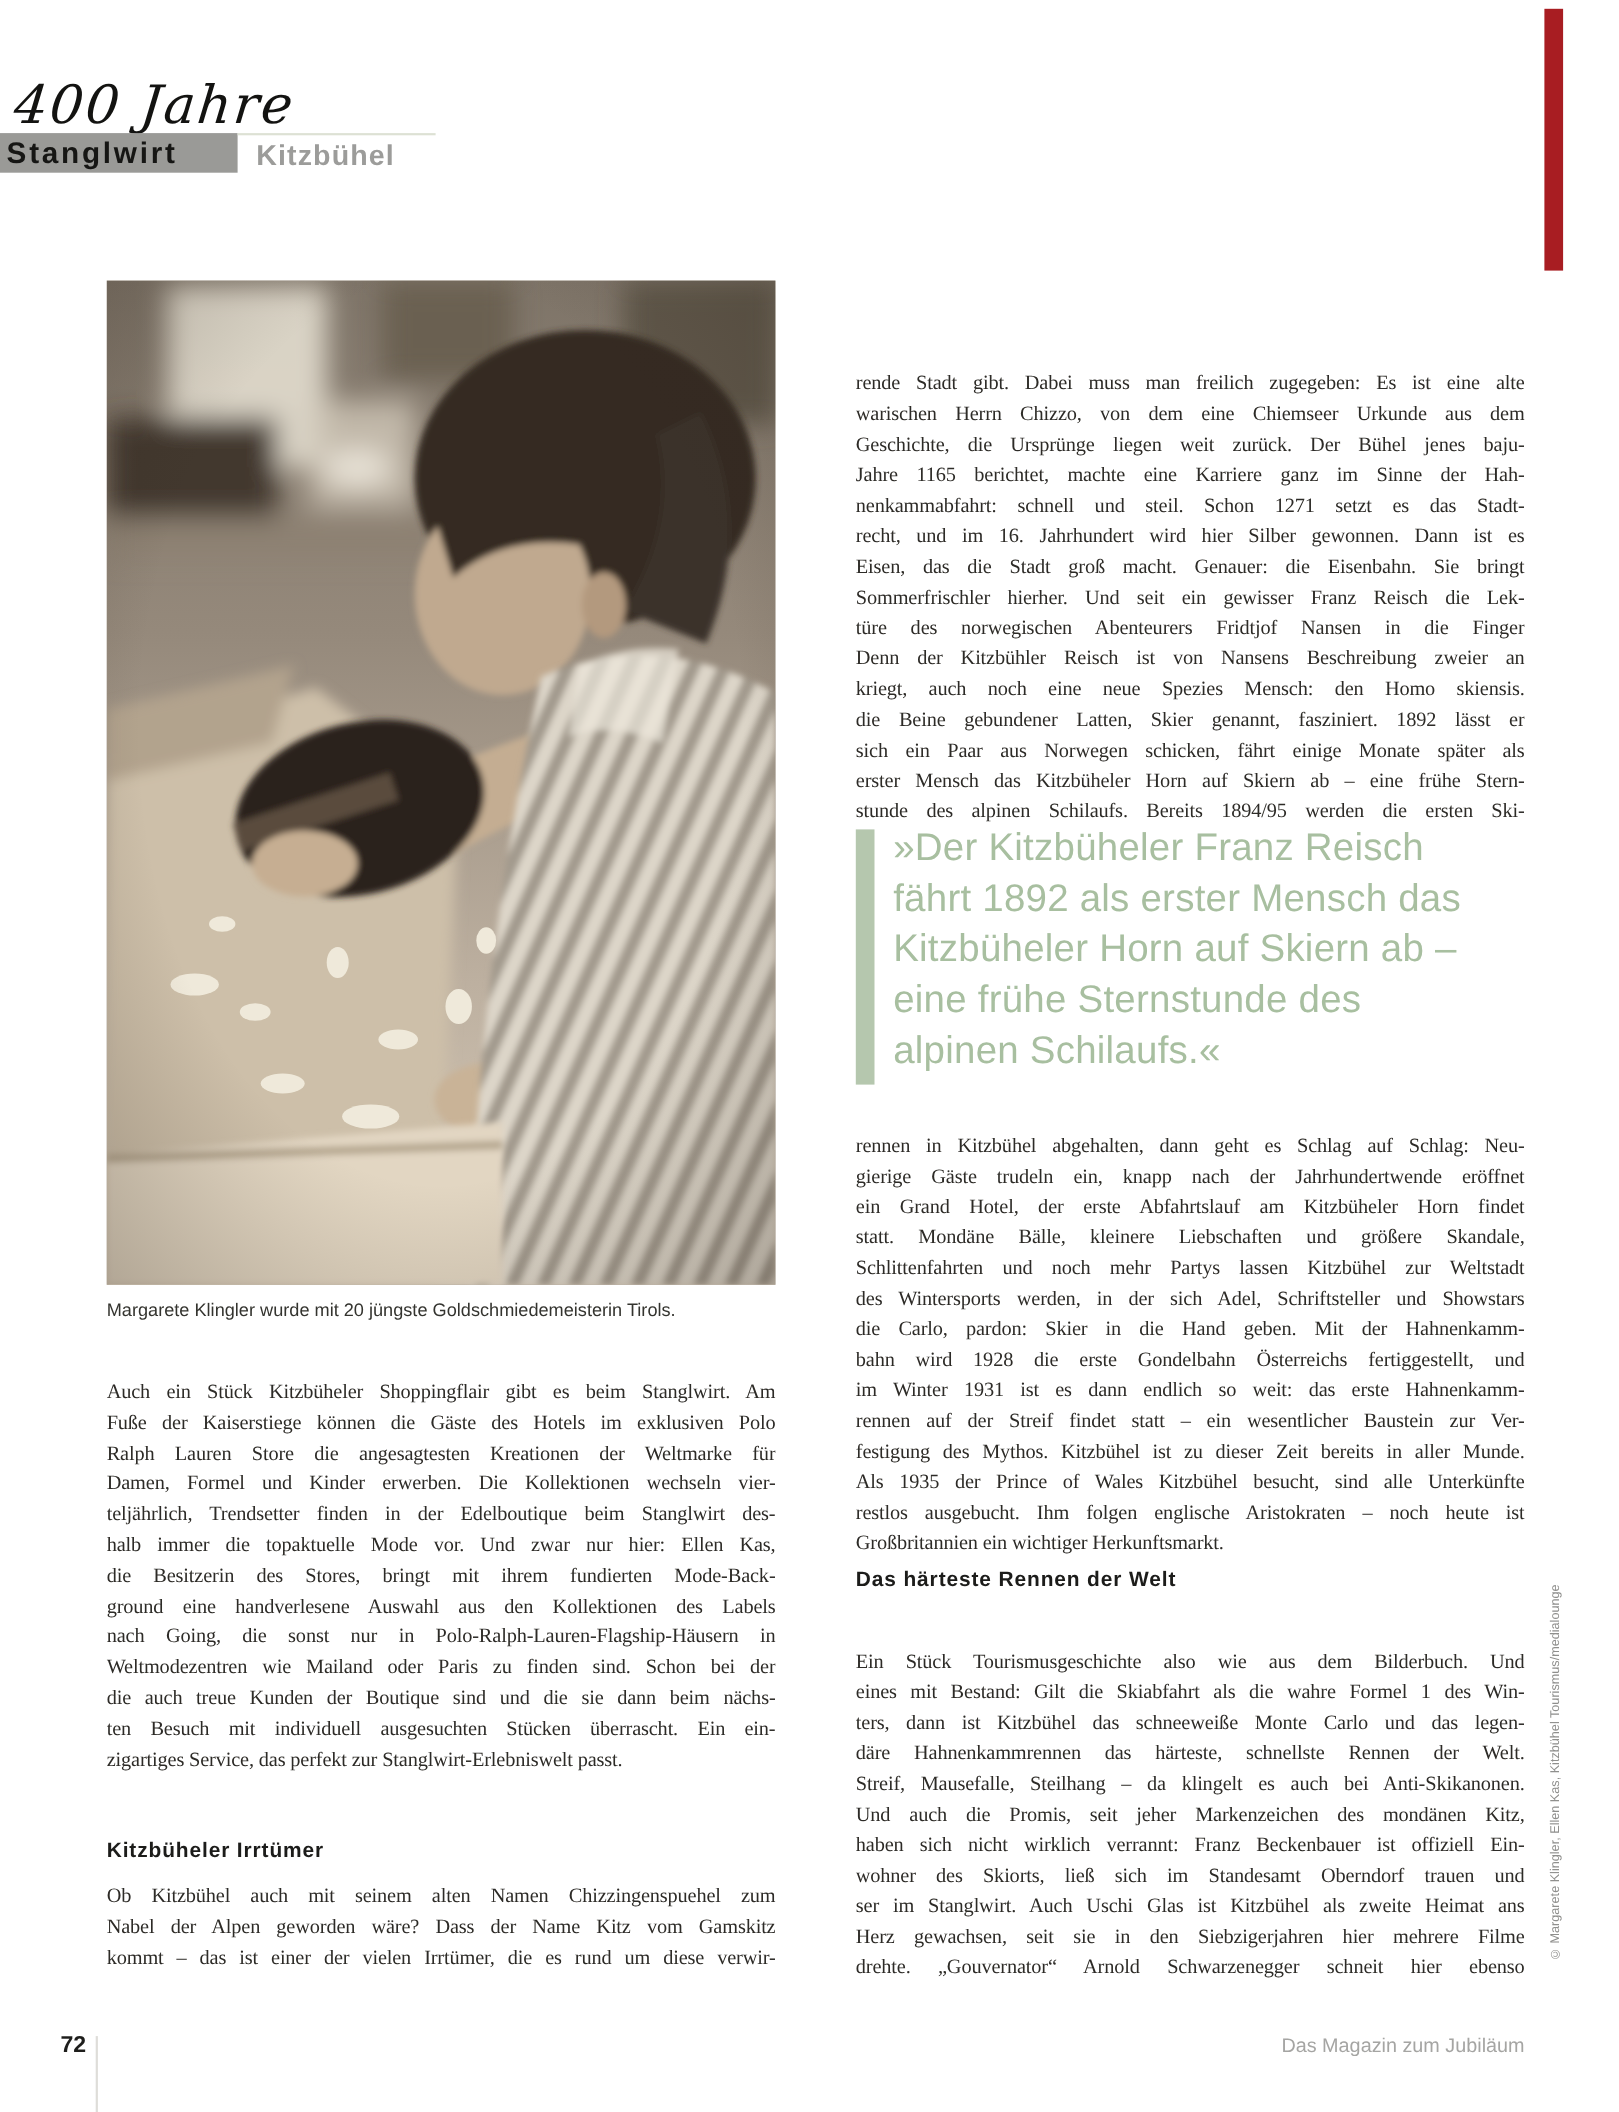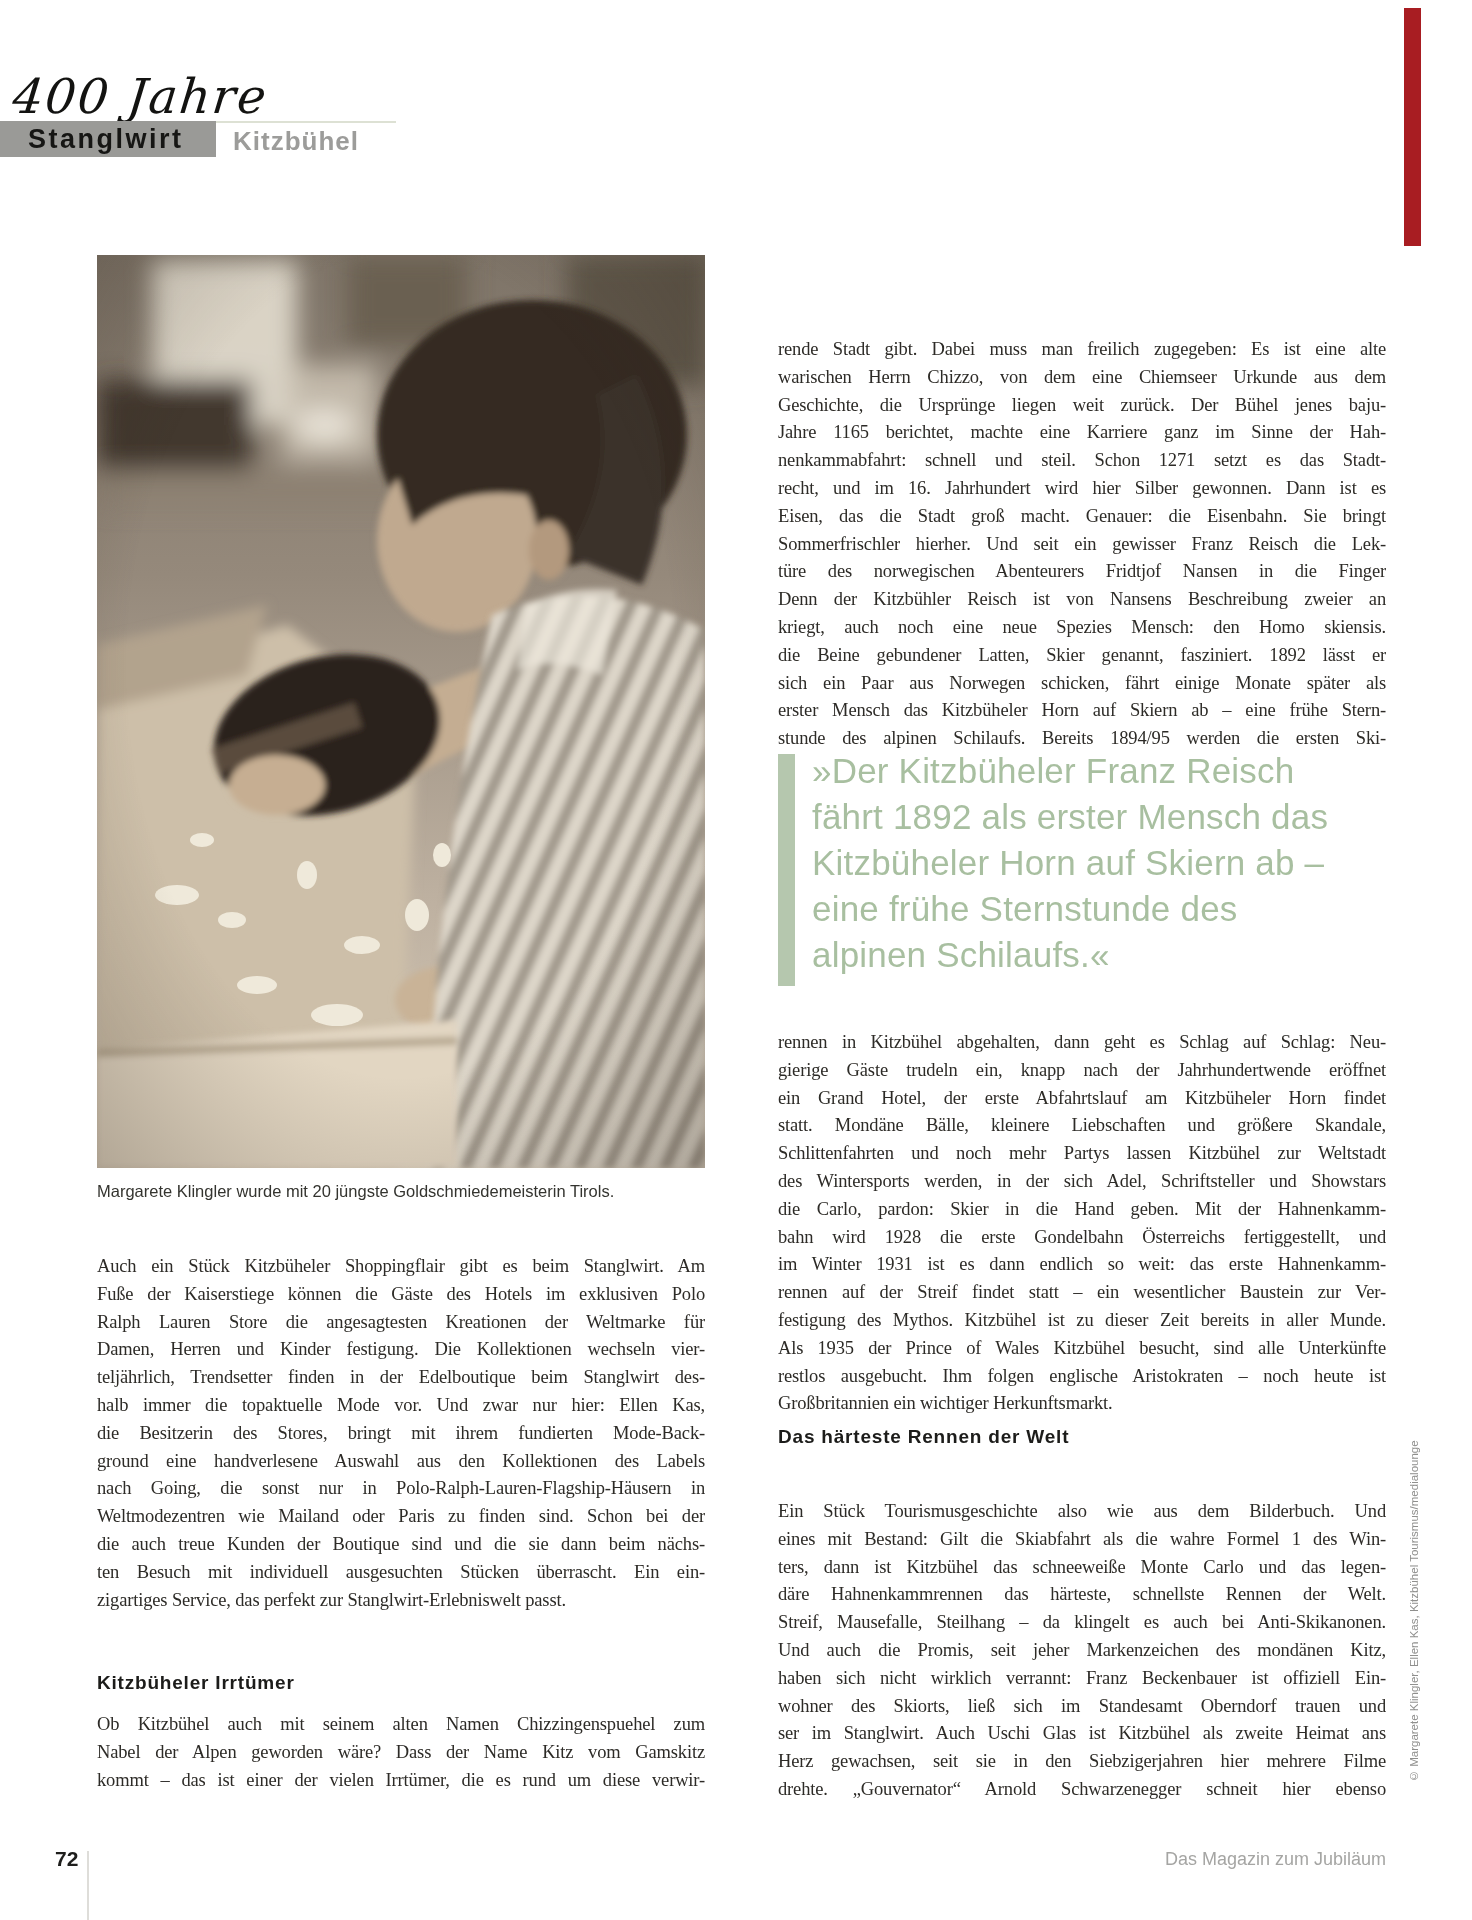--- a/index.html
+++ b/index.html
@@ -5,21 +5,21 @@
   html,body{margin:0;padding:0;background:#ffffff;}
   .page{position:relative;width:1472px;height:1920px;background:#fff;overflow:hidden;
         font-family:"Liberation Serif","DejaVu Serif",serif;color:#2d2b27;}
 
   
   .series{position:absolute;left:13px;top:68px;font-family:"DejaVu Serif","Liberation Serif",serif;
           font-style:italic;font-size:48px;letter-spacing:2px;color:#131311;transform:skewX(-6deg);}
   .brand-box{position:absolute;left:0;top:121px;width:216px;height:36px;background:var(--header-box,#9a9a97);
              display:flex;align-items:center;}
   .brand-box span{font-family:"Liberation Sans","DejaVu Sans",sans-serif;font-weight:bold;
-                  font-size:27px;letter-spacing:2.5px;color:#161614;margin-left:28px;}
+                  font-size:27px;letter-spacing:2.5px;color:#161614;margin-left:6px;}
   .header-rule{position:absolute;left:216px;top:121px;width:180px;height:2px;background:#dde1d4;}
   .section-label{position:absolute;left:233px;top:126px;font-family:"Liberation Sans","DejaVu Sans",sans-serif;
                  font-weight:bold;font-size:26px;letter-spacing:1px;color:var(--section-gray,#9c9c9a);}
   .red-tab{position:absolute;left:1404px;top:8px;width:17px;height:238px;background:var(--accent-red,#a81d22);}
 
   
   .photo{position:absolute;left:97px;top:255px;width:608px;height:913px;overflow:hidden;background:#9b8f81;}
   .photo svg{display:block;}
   .caption{position:absolute;left:97px;top:1182px;width:608px;
            font-family:"Liberation Sans","DejaVu Sans",sans-serif;font-size:16.5px;color:#34342f;}
@@ -153,21 +153,21 @@
 
       <rect width="608" height="913" fill="url(#vign)"></rect>
     </svg>
   </div>
   <div class="caption">Margarete Klingler wurde mit 20 jüngste Goldschmiedemeisterin Tirols.</div>
 
   <div class="textblock col-left" style="top:1253px">
       <div class="tline">Auch ein Stück Kitzbüheler Shoppingflair gibt es beim Stanglwirt. Am</div>
       <div class="tline">Fuße der Kaiserstiege können die Gäste des Hotels im exklusiven Polo</div>
       <div class="tline">Ralph Lauren Store die angesagtesten Kreationen der Weltmarke für</div>
-      <div class="tline">Damen, Herren und Kinder festigung. Die Kollektionen wechseln vier-</div>
+      <div class="tline">Damen, Formel und Kinder erwerben. Die Kollektionen wechseln vier-</div>
       <div class="tline">teljährlich, Trendsetter finden in der Edelboutique beim Stanglwirt des-</div>
       <div class="tline">halb immer die topaktuelle Mode vor. Und zwar nur hier: Ellen Kas,</div>
       <div class="tline">die Besitzerin des Stores, bringt mit ihrem fundierten Mode-Back-</div>
       <div class="tline">ground eine handverlesene Auswahl aus den Kollektionen des Labels</div>
       <div class="tline">nach Going, die sonst nur in Polo-Ralph-Lauren-Flagship-Häusern in</div>
       <div class="tline">Weltmodezentren wie Mailand oder Paris zu finden sind. Schon bei der</div>
       <div class="tline">die auch treue Kunden der Boutique sind und die sie dann beim nächs-</div>
       <div class="tline">ten Besuch mit individuell ausgesuchten Stücken überrascht. Ein ein-</div>
       <div class="tline lastline">zigartiges Service, das perfekt zur Stanglwirt-Erlebniswelt passt.</div>
     </div>

